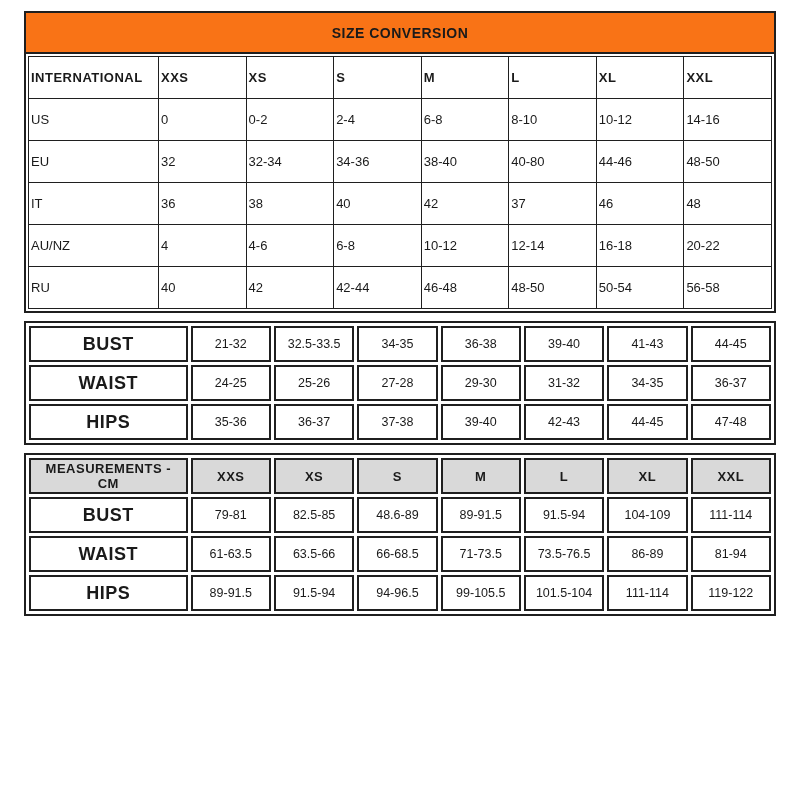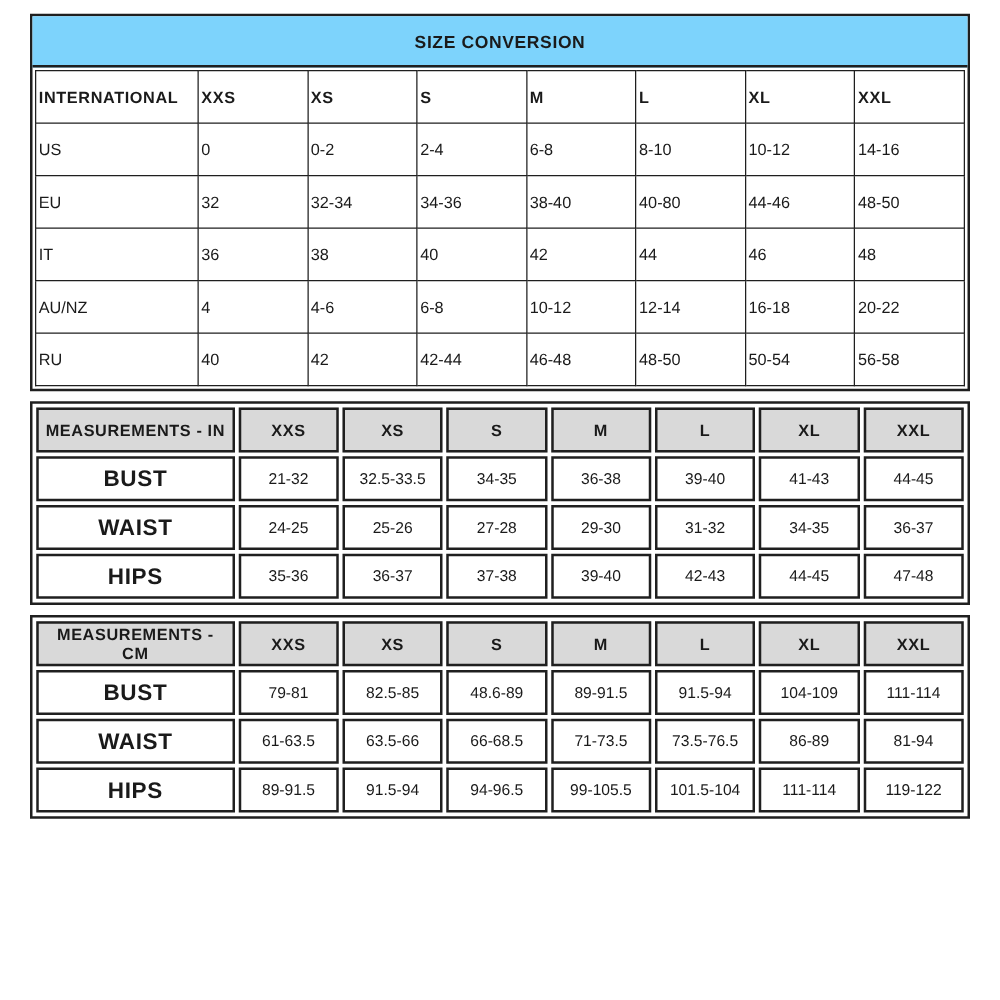--- a/index.html
+++ b/index.html
@@ -16,21 +16,21 @@
     text-align: center;
     font-size: 22px;
     font-weight: bold;
     letter-spacing: 1.5px;
     margin: 2px 0 13px 0;
   }
 
   
   .sc-section { border: 2px solid #1f1f1f; margin-bottom: 8px; }
   .sc-titlebar {
-    background: #7dd3fc;
+    background: #f97316;
     border-bottom: 2px solid #1f1f1f;
     height: 41px;
     display: flex; align-items: center; justify-content: center;
     font-weight: bold; font-size: 14px; letter-spacing: 0.5px;
   }
   table.sc-grid {
     width: calc(100% - 4px);
     margin: 2px;
     border-collapse: collapse;
     table-layout: fixed;
@@ -124,21 +124,21 @@
         <td>40-80</td>
         <td>44-46</td>
         <td>48-50</td>
       </tr>
       <tr>
         <th>IT</th>
         <td>36</td>
         <td>38</td>
         <td>40</td>
         <td>42</td>
-        <td>44</td>
+        <td>37</td>
         <td>46</td>
         <td>48</td>
       </tr>
       <tr>
         <th>AU/NZ</th>
         <td>4</td>
         <td>4-6</td>
         <td>6-8</td>
         <td>10-12</td>
         <td>12-14</td>
@@ -159,30 +159,20 @@
       </table>
   </section>
 
   <section class="m-section">
     <table class="m-grid">
       <colgroup>
           <col class="label-col-2">
           <col span="7">
         </colgroup>
       <tbody>
-          <tr class="head">
-        <th>MEASUREMENTS - IN</th>
-        <th>XXS</th>
-        <th>XS</th>
-        <th>S</th>
-        <th>M</th>
-        <th>L</th>
-        <th>XL</th>
-        <th>XXL</th>
-      </tr>
       <tr>
         <th class="rowlab">BUST</th>
         <td>21-32</td>
         <td>32.5-33.5</td>
         <td>34-35</td>
         <td>36-38</td>
         <td>39-40</td>
         <td>41-43</td>
         <td>44-45</td>
       </tr>

